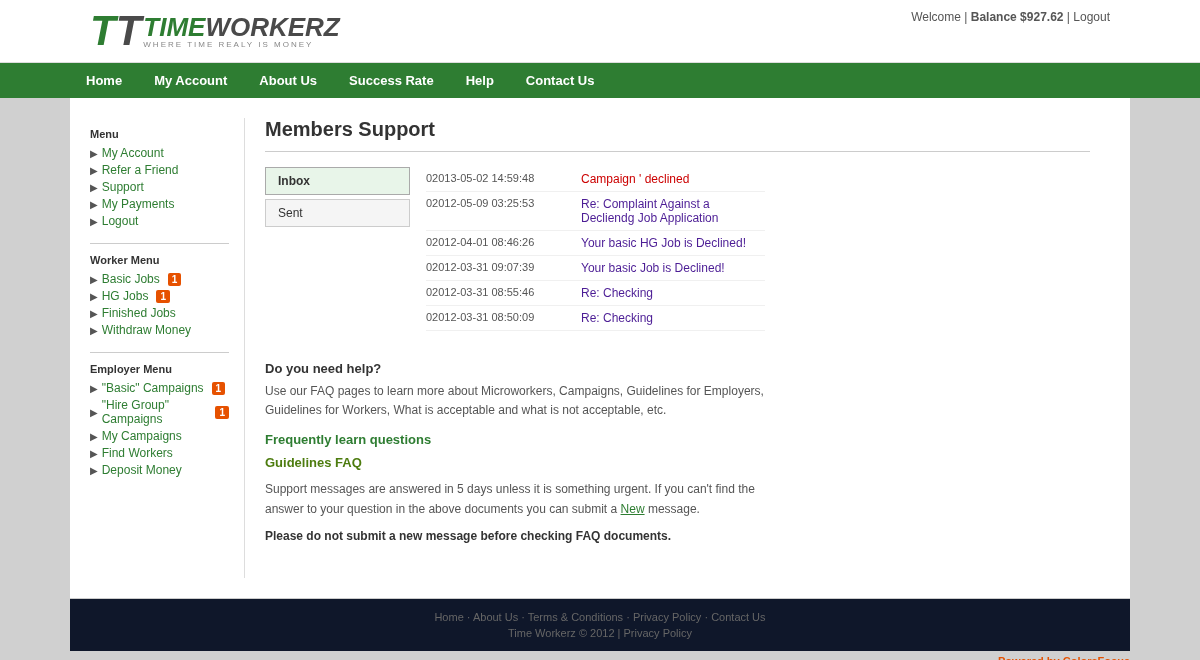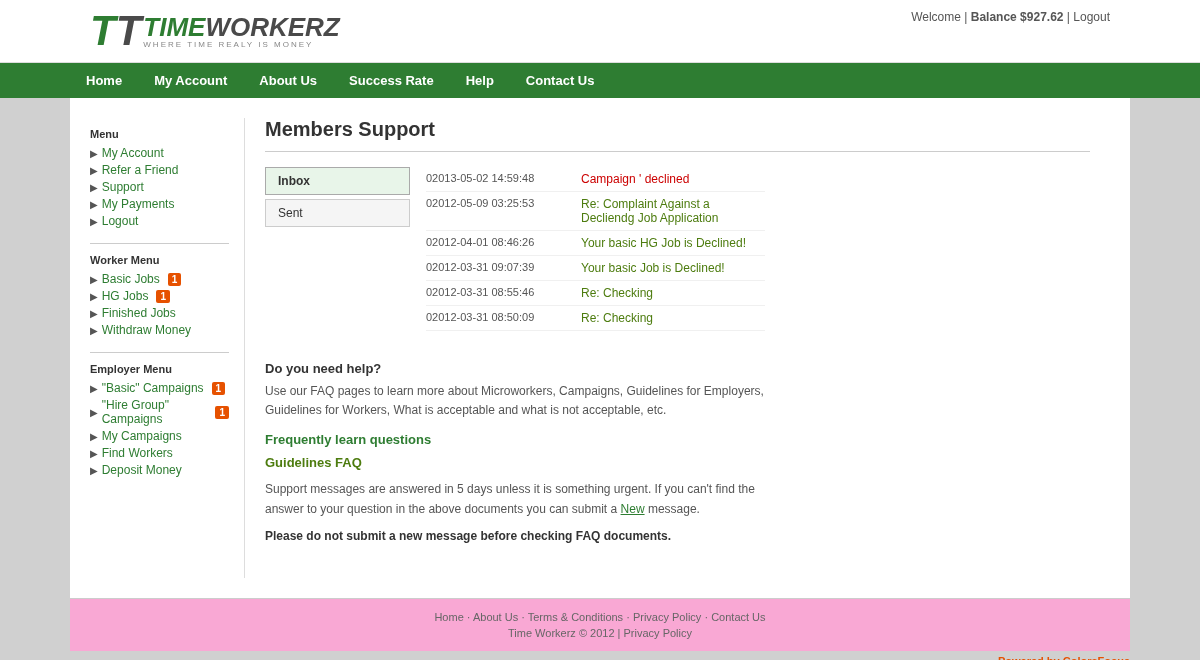--- a/index.html
+++ b/index.html
@@ -42,25 +42,25 @@
     #help-panel { flex: 1; }
     #help-panel h3 { font-size: 13px; font-weight: bold; color: #333; margin: 12px 0 6px 0; }
     #help-panel p { font-size: 12px; color: #555; line-height: 1.6; margin-bottom: 8px; }
     #help-panel p a { color: #2e7d32; }
     #help-panel .bold-note { font-weight: bold; font-size: 12px; color: #333; }
 
     
     #messages-panel { flex: 1; }
     .message-row { display: flex; gap: 10px; padding: 5px 0; border-bottom: 1px solid #f0f0f0; align-items: flex-start; }
     .msg-date { font-size: 11px; color: #555; white-space: nowrap; min-width: 145px; }
-    .msg-subject { font-size: 12px; color: #4d7c0f; }
+    .msg-subject { font-size: 12px; color: #4c1d95; }
     .msg-subject.declined { color: #cc0000; }
 
     
-    #footer { background: #f9a8d4; border-top: 1px solid #ccc; padding: 12px; text-align: center; max-width: 1060px; margin: 0 auto; }
+    #footer { background: #0f172a; border-top: 1px solid #ccc; padding: 12px; text-align: center; max-width: 1060px; margin: 0 auto; }
     #footer-links { font-size: 11px; color: #666; margin-bottom: 4px; }
     #footer-links a { color: #666; text-decoration: none; }
     #footer-copyright { font-size: 11px; color: #666; }
     #powered-by { text-align: right; font-size: 11px; color: #555; max-width: 1060px; margin: 4px auto 0; }
     #powered-by span { color: #e65100; font-weight: bold; }
 
     
     .logo-wrap { display: flex; align-items: center; }
     .logo-t { font-size: 42px; font-weight: 900; font-style: italic; color: #4a4a4a; line-height: 1; }
     .logo-t .t1 { color: #2e7d32; }

